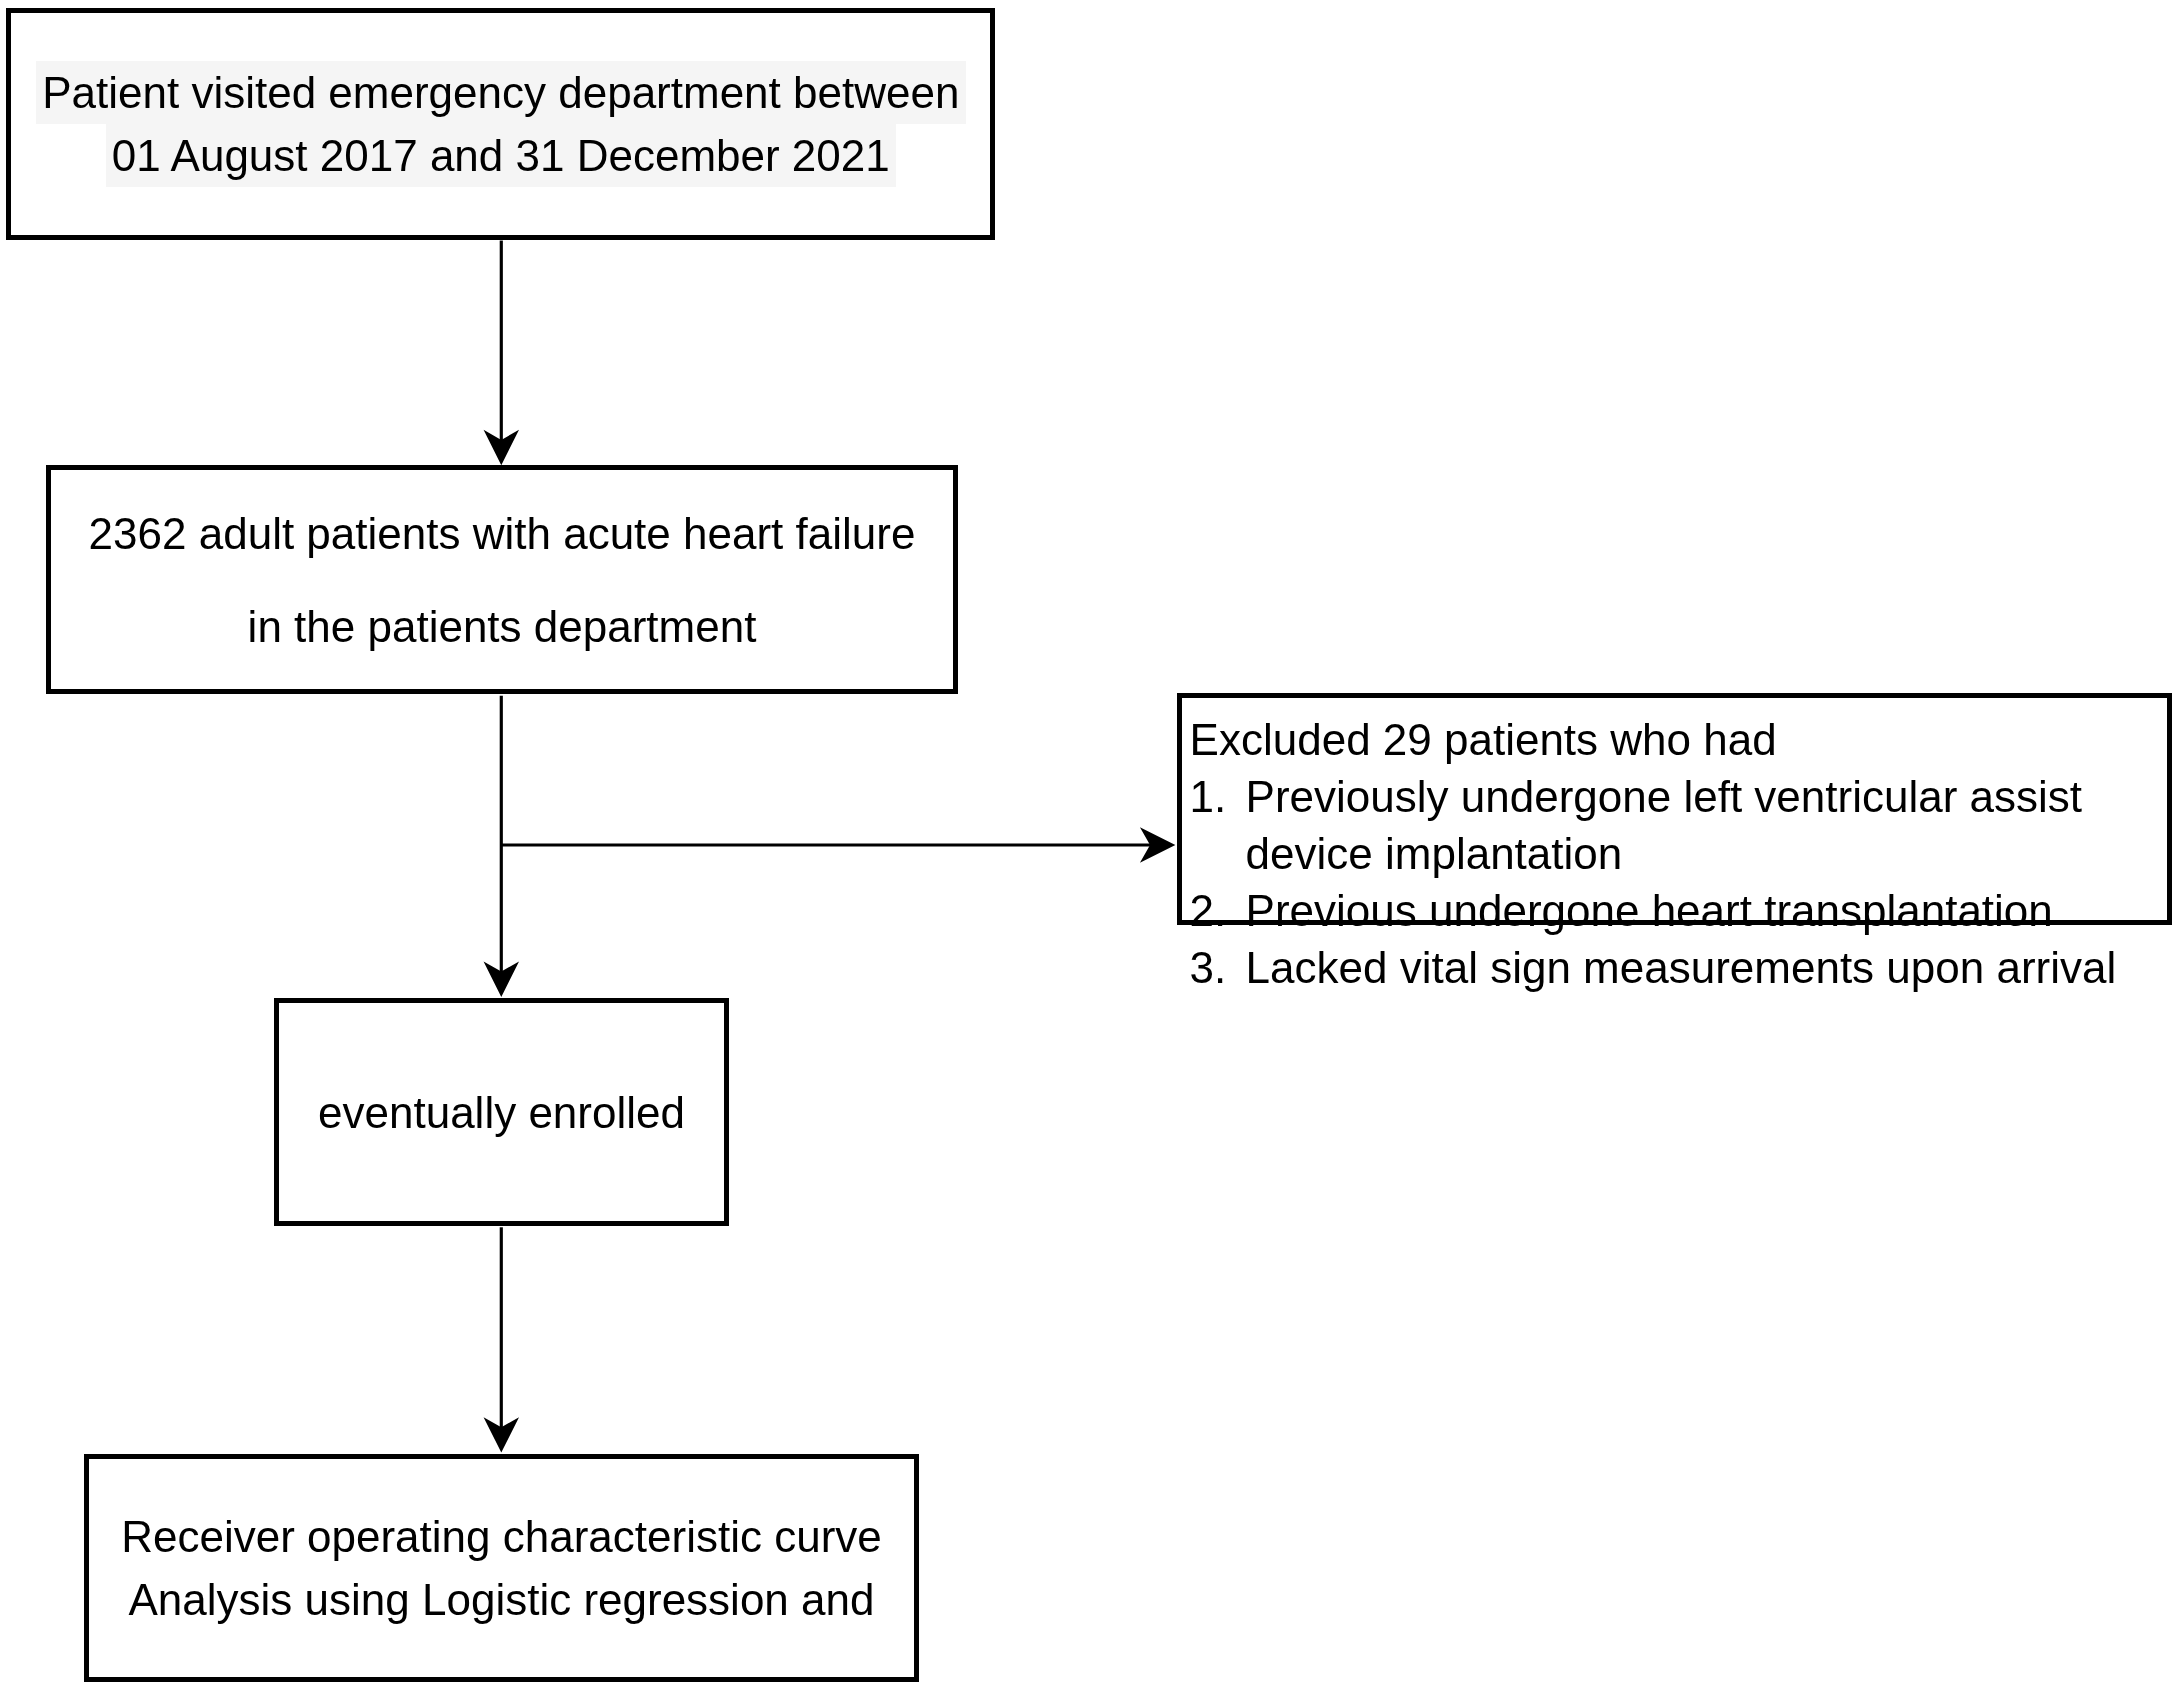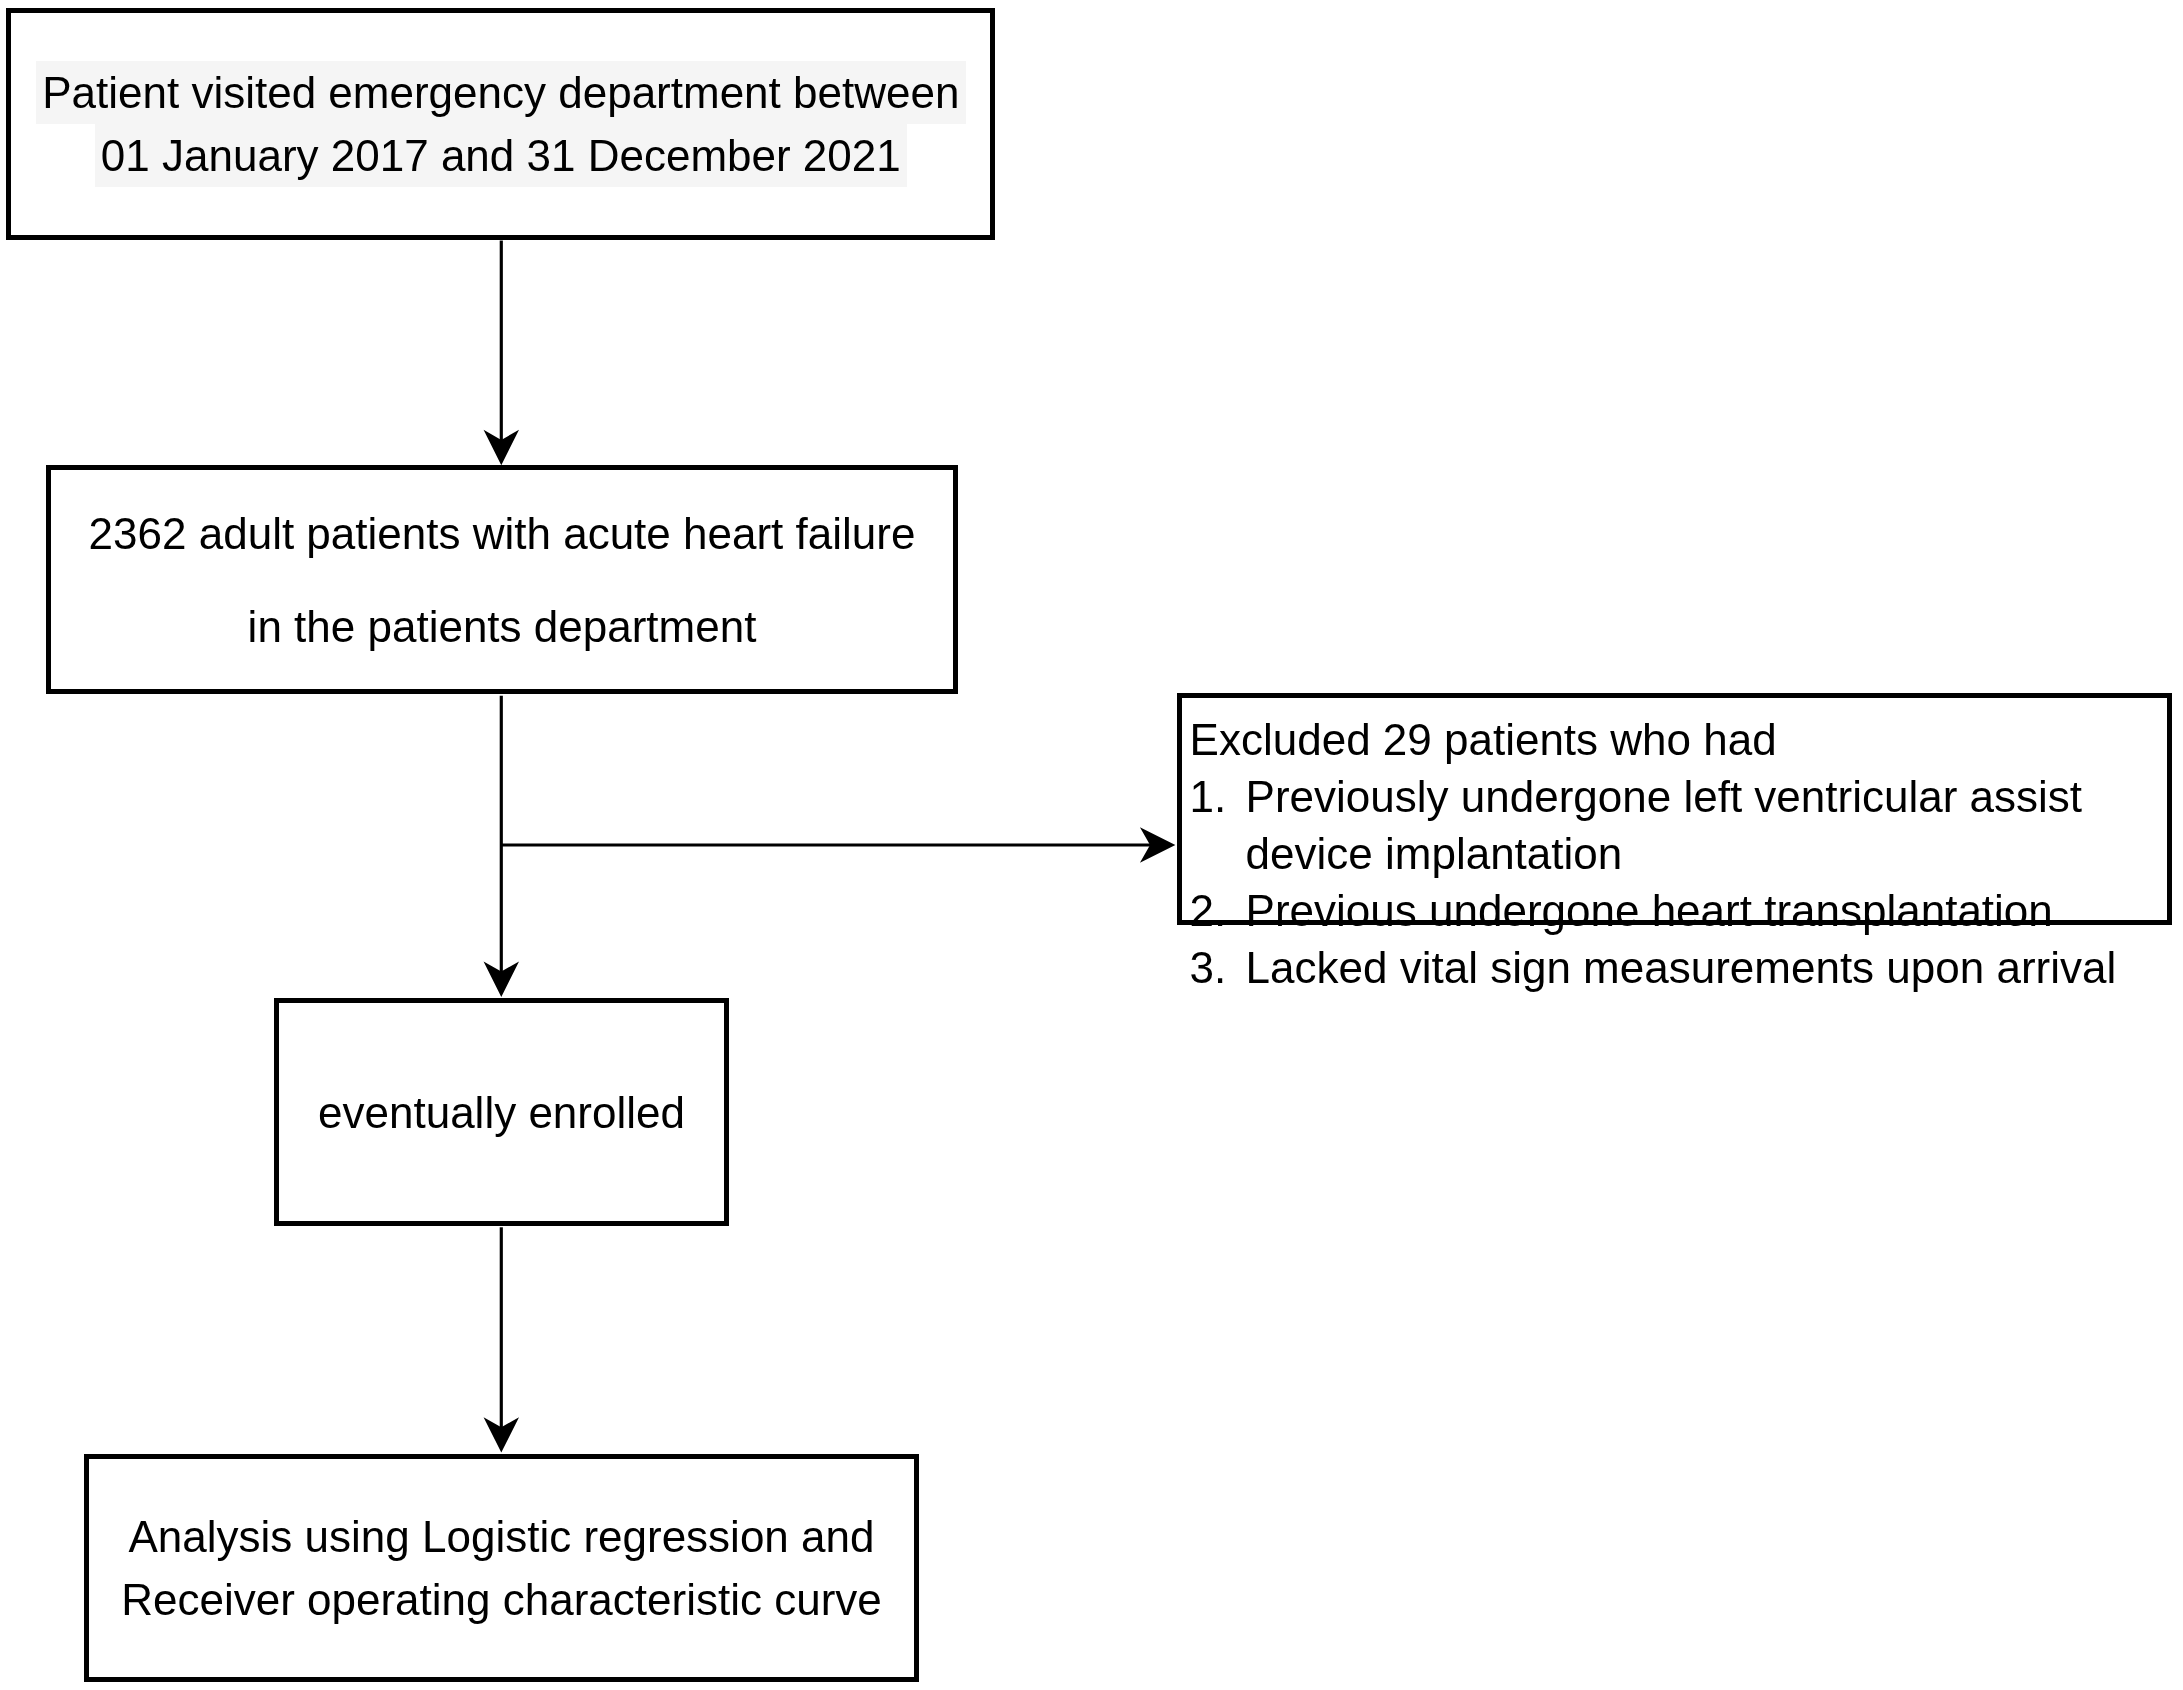--- a/index.html
+++ b/index.html
@@ -86,21 +86,21 @@
       <polygon points="1857,1335 1801,1307 1817,1335 1801,1363"></polygon>
     </g>
     <g>
       <line x1="792" y1="1939" x2="792" y2="2260"></line>
       <polygon points="792,2295 764,2239 792,2255 820,2239"></polygon>
     </g>
   </svg>
 
   <div class="box centered box-ed-visits">
     <div class="textline hl">Patient visited emergency department between</div>
-    <div class="textline hl">01 January 2017 and 31 December 2021</div>
+    <div class="textline hl">01 August 2017 and 31 December 2021</div>
   </div>
 
   <div class="box centered box-adult">
     <div class="textline">2362 adult patients with acute heart failure</div>
     <div class="textline">in the patients department</div>
   </div>
 
   <div class="box box-excluded">
     <div class="ex-header">Excluded 29 patients who had</div>
     <div class="ex-item">
@@ -112,18 +112,18 @@
     <div class="ex-item">
       <span class="ex-num">3.</span><span>Lacked vital sign measurements upon arrival</span>
     </div>
   </div>
 
   <div class="box centered box-enrolled">
     <div class="textline">eventually enrolled</div>
   </div>
 
   <div class="box centered box-analysis">
+    <div class="textline">Receiver operating characteristic curve</div>
     <div class="textline">Analysis using Logistic regression and</div>
-    <div class="textline">Receiver operating characteristic curve</div>
   </div>
 
 </div>
 
 
 </body></html>

